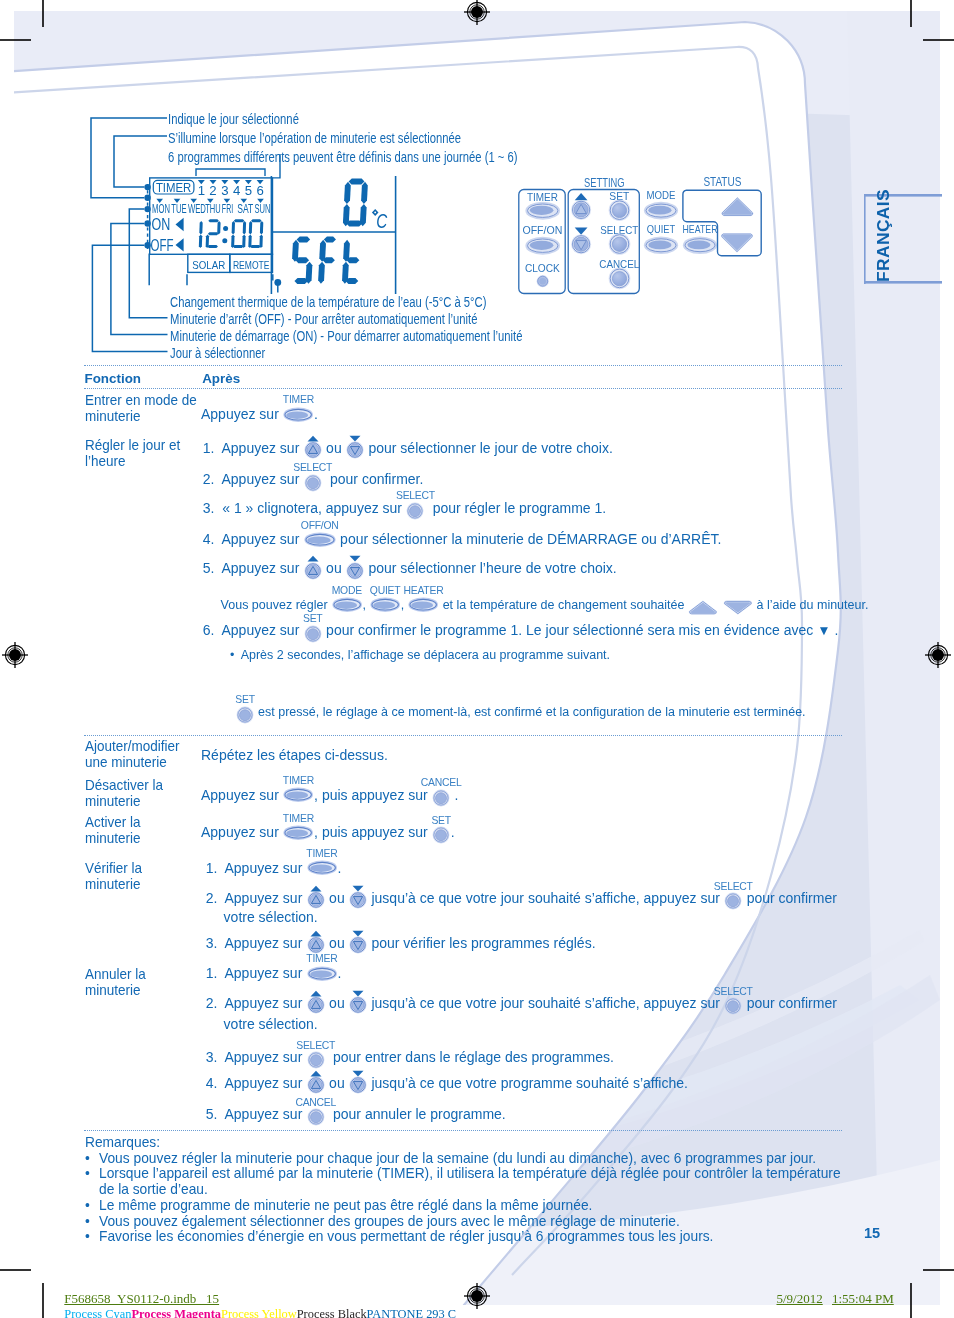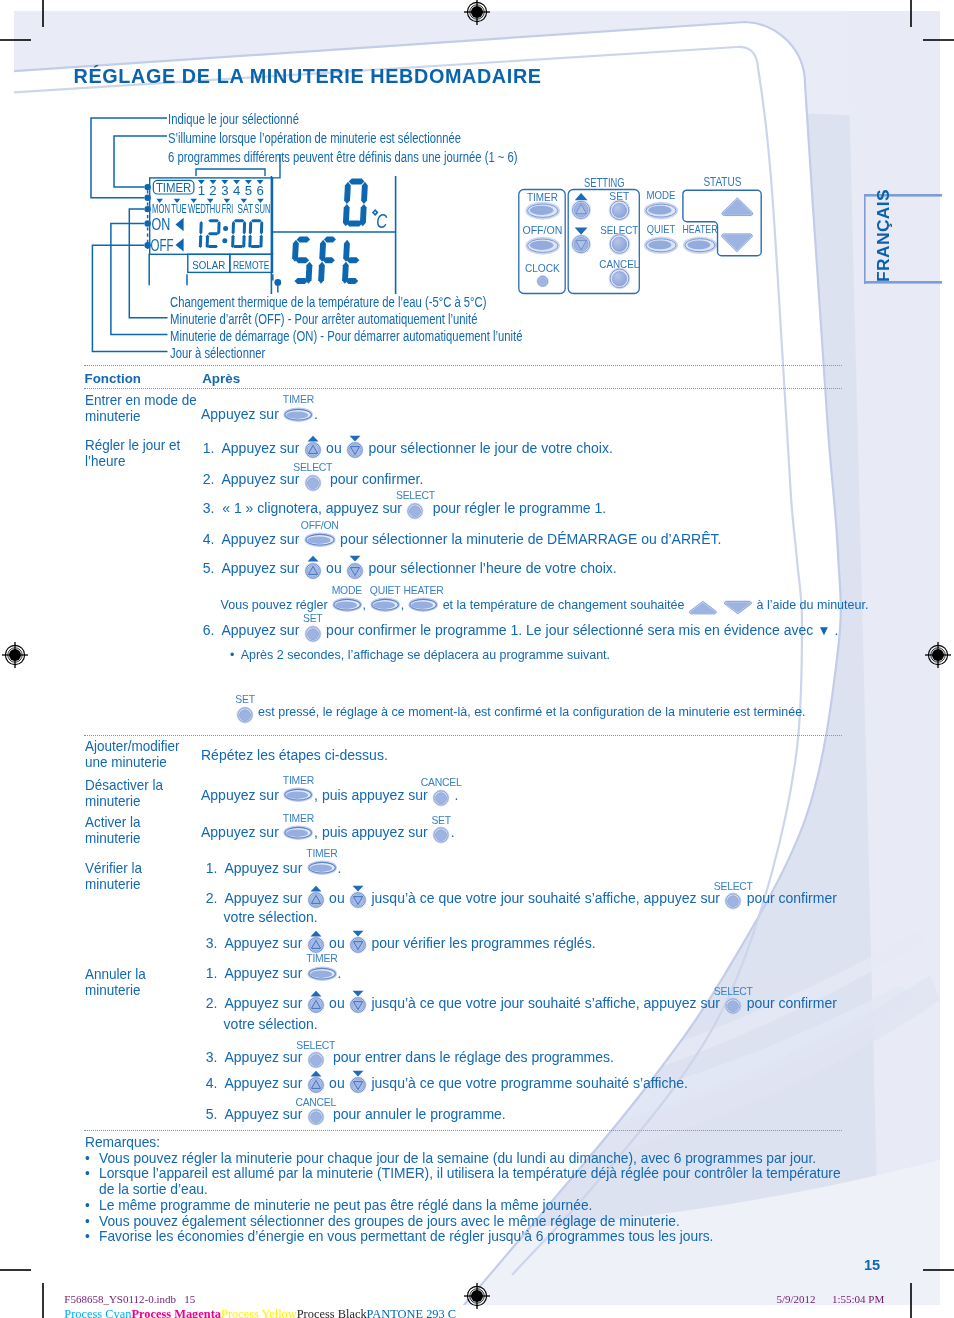--- a/index.html
+++ b/index.html
@@ -6,24 +6,24 @@
   body{width:954px;height:1318px;font-family:"Liberation Sans",sans-serif;overflow:hidden;position:relative;}
   #page{position:absolute;left:0;top:0;width:954px;height:1318px;}
   .abs{position:absolute;}
   svg{display:block;overflow:visible;}
   .ttl{position:absolute;left:73.5px;top:69.3px;font-size:19.8px;font-weight:bold;color:#0b63ad;letter-spacing:0.63px;white-space:nowrap;line-height:15.2px;}
   .cal{position:absolute;font-size:14.7px;color:#1268b3;white-space:nowrap;line-height:14.7px;
        transform:scaleX(0.767);transform-origin:left top;}
   .hdr{position:absolute;font-size:13.4px;font-weight:bold;color:#1268b3;white-space:nowrap;}
   .note{position:absolute;font-size:14.1px;color:#1268b3;white-space:nowrap;line-height:14.1px;
         transform:scaleX(0.978);transform-origin:left top;}
-  .pg{position:absolute;font-size:14.6px;font-weight:bold;color:#1268b3;margin-top:32px;}
+  .pg{position:absolute;font-size:14.6px;font-weight:bold;color:#1268b3;}
   .fr{position:absolute;font-size:17.4px;font-weight:bold;color:#0e62ab;
       writing-mode:vertical-rl;transform:rotate(180deg);letter-spacing:0.4px;}
-  .ft{position:absolute;font-family:"Liberation Serif",serif;font-size:11px;color:#701a75;white-space:nowrap;line-height:12.5px;}
+  .ft{position:absolute;font-family:"Liberation Serif",serif;font-size:13px;color:#4d7c0f;white-space:nowrap;line-height:12.5px;text-decoration:underline;}
   .ftc{position:absolute;font-family:"Liberation Serif",serif;font-size:12.4px;white-space:nowrap;line-height:12.4px;margin-top:6px;}
   .ic{display:inline-block;position:relative;vertical-align:-2px;margin:0 0.5px;}
   .ic svg{display:inline-block;vertical-align:middle;}
   .ic-cap{position:absolute;left:50%;transform:translateX(-50%);bottom:100%;margin-bottom:1.2px;
           font-size:10.4px;color:#3a81c4;white-space:nowrap;line-height:9.4px;letter-spacing:-0.25px;}
   .ic-cap2{position:absolute;left:0;bottom:100%;margin-bottom:-1px;line-height:0;}
   .ic-ar{vertical-align:-1px;}
   .ic-big{vertical-align:-2px;}
   .ic-ov{vertical-align:0.5px;}
   .ic-rd{vertical-align:-2px;}
@@ -89,21 +89,20 @@
       <line x1="13" y1="0" x2="13" y2="26" stroke="#000" stroke-width="1.3"></line>
       <line x1="0" y1="13" x2="26" y2="13" stroke="#000" stroke-width="1.3"></line>
     </svg>
 <svg class="abs" style="left:925px;top:642px" width="26" height="26">
       <circle cx="13" cy="13" r="9.6" fill="none" stroke="#000" stroke-width="1.1"></circle>
       <circle cx="13" cy="13" r="7.2" fill="none" stroke="#000" stroke-width="0.8"></circle>
       <path d="M13 13 m0,-6 a6,6 0 0,1 0,12 a6,6 0 0,1 0,-12" fill="#000"></path>
       <line x1="13" y1="0" x2="13" y2="26" stroke="#000" stroke-width="1.3"></line>
       <line x1="0" y1="13" x2="26" y2="13" stroke="#000" stroke-width="1.3"></line>
     </svg>
-<div class="ttl">RÉGLAGE DE LA MINUTERIE HEBDOMADAIRE</div>
 <svg class="abs" style="left:860px;top:190px" width="84" height="100">
       <rect x="4" y="4" width="78" height="2.6" fill="#7e9dd6"></rect>
       <rect x="4" y="91" width="78" height="2.6" fill="#7e9dd6"></rect>
       <rect x="4" y="4" width="1.6" height="90" fill="#7e9dd6"></rect>
     </svg>
 <div class="fr" style="left:873px;top:200px;height:82px">FRANÇAIS</div>
 <svg class="abs" style="left:0;top:0" width="954" height="1318">
 <g stroke="#0d67b0" stroke-width="1.5" fill="none">
 <path d="M167 118 H91 V197.8 H144.4"></path>
 <path d="M167 136 H114 V187.1 H144.4"></path>

